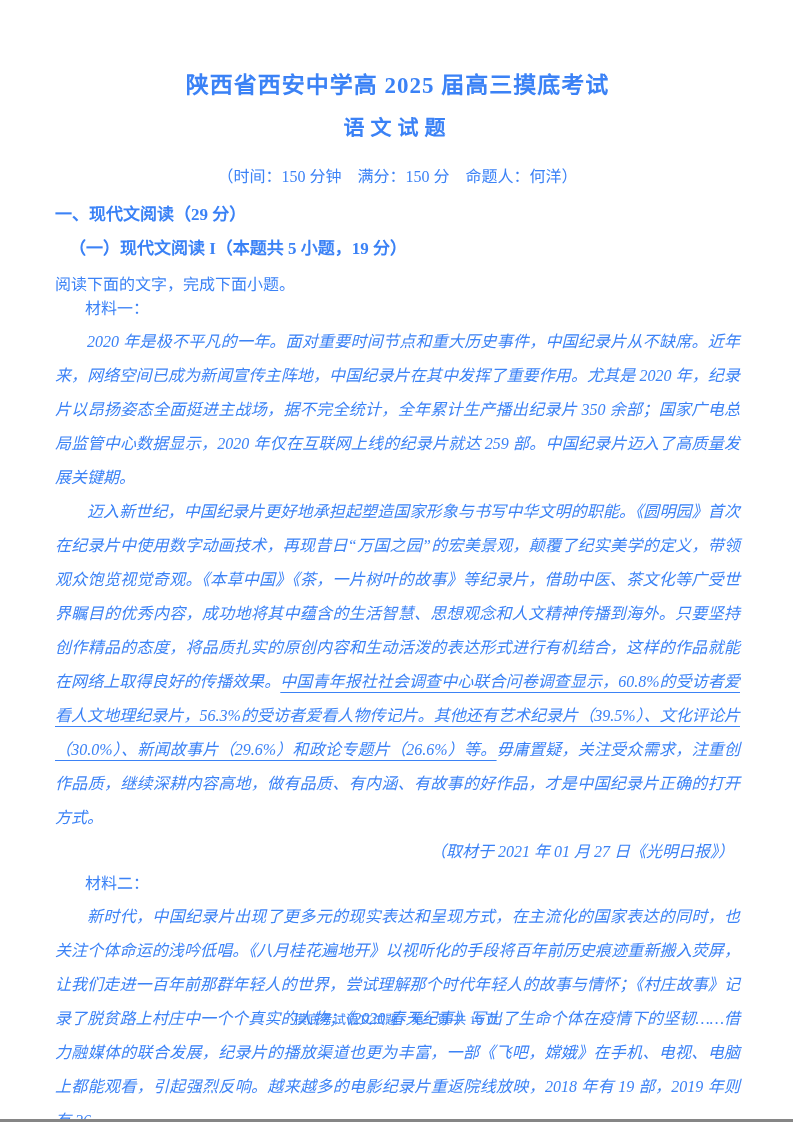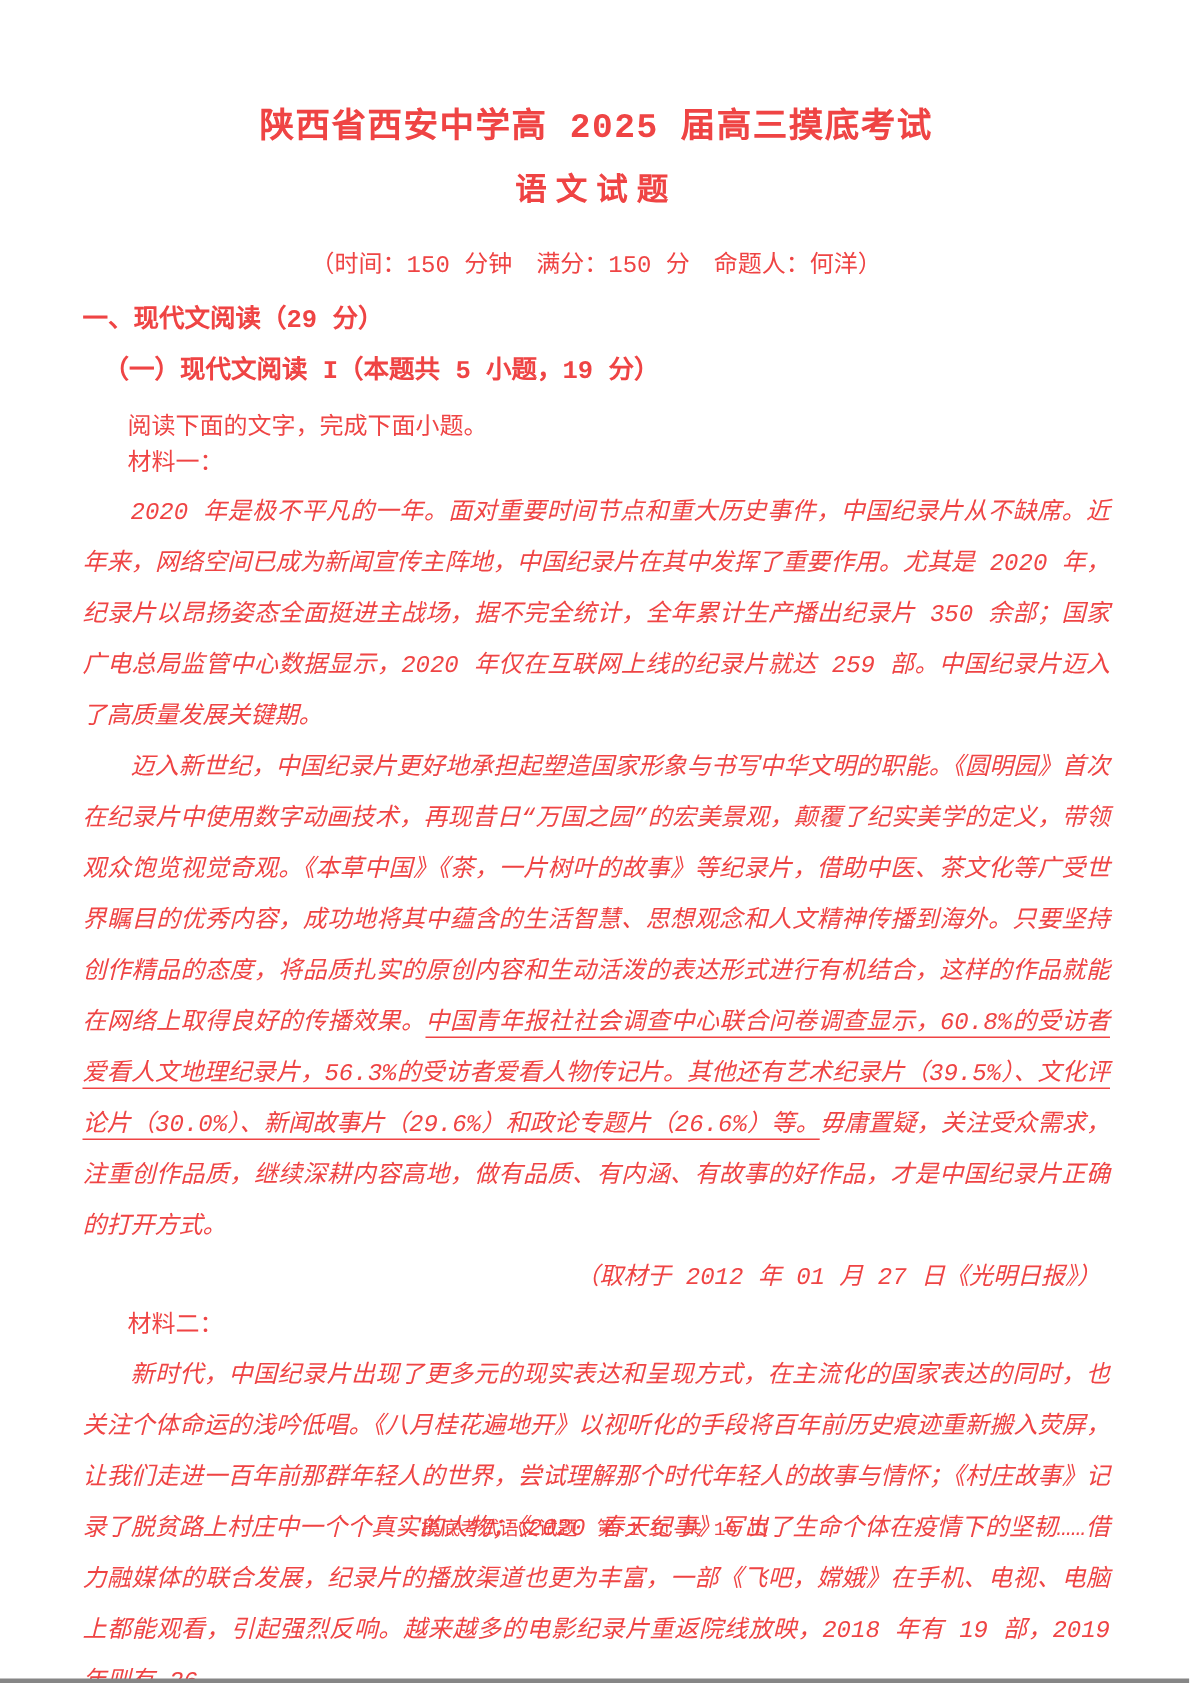--- a/index.html
+++ b/index.html
@@ -3,22 +3,22 @@
 <meta charset="utf-8">
 <style>
   * { box-sizing: border-box; }
   html, body {
     margin: 0; padding: 0; background: #ffffff;
   }
   .page {
     position: relative;
     width: 793px; height: 1122px;
     background: #ffffff;
-    color: #ef4444;
-    font-family: Liberation Mono, monospace;
+    color: #3b82f6;
+    font-family: Liberation Serif, serif;
     overflow: hidden;
   }
   .content {
     padding: 72px 53px 0 55px;
   }
   .exam-title {
     text-align: center;
     font-size: 23px;
     font-weight: 700;
     letter-spacing: 1px;
@@ -48,21 +48,20 @@
     font-size: 17px;
     font-weight: 700;
     line-height: 23px;
     margin-top: 11px;
     margin-left: 14px;
   }
   .instruction {
     font-size: 16px;
     line-height: 24px;
     margin-top: 13px;
-    margin-left: 30px;
   }
   .material-label {
     font-size: 16px;
     line-height: 24px;
     margin-left: 30px;
   }
   .material2-label {
     margin-top: 3px;
   }
   .body-para {
@@ -121,21 +120,21 @@
     <div class="subsec-heading">（一）现代文阅读 I（本题共 5 小题，19 分）</div>
 
     <div class="instruction">阅读下面的文字，完成下面小题。</div>
 
     <div class="material-label">材料一：</div>
 
     <p class="body-para"><span>2020 年是极不平凡的一年。面对重要时间节点和重大历史事件，中国纪录片从不缺席。近年来，网络空间已成为新闻宣传主阵地，中国纪录片在其中发挥了重要作用。尤其是 2020 年，纪录片以昂扬姿态全面挺进主战场，据不完全统计，全年累计生产播出纪录片 350 余部；国家广电总局监管中心数据显示，2020 年仅在互联网上线的纪录片就达 259 部。中国纪录片迈入了高质量发展关键期。</span></p>
 
     <p class="body-para"><span>迈入新世纪，中国纪录片更好地承担起塑造国家形象与书写中华文明的职能。《圆明园》首次在纪录片中使用数字动画技术，再现昔日“万国之园”的宏美景观，颠覆了纪实美学的定义，带领观众饱览视觉奇观。《本草中国》《茶，一片树叶的故事》等纪录片，借助中医、茶文化等广受世界瞩目的优秀内容，成功地将其中蕴含的生活智慧、思想观念和人文精神传播到海外。只要坚持创作精品的态度，将品质扎实的原创内容和生动活泼的表达形式进行有机结合，这样的作品就能在网络上取得良好的传播效果。</span><u>中国青年报社社会调查中心联合问卷调查显示，60.8%的受访者爱看人文地理纪录片，56.3%的受访者爱看人物传记片。其他还有艺术纪录片（39.5%）、文化评论片（30.0%）、新闻故事片（29.6%）和政论专题片（26.6%）等。</u><span>毋庸置疑，关注受众需求，注重创作品质，继续深耕内容高地，做有品质、有内涵、有故事的好作品，才是中国纪录片正确的打开方式。</span></p>
 
-    <div class="attribution">（取材于 2012 年 01 月 27 日《光明日报》）</div>
+    <div class="attribution">（取材于 2021 年 01 月 27 日《光明日报》）</div>
 
     <div class="material-label material2-label">材料二：</div>
 
     <p class="body-para"><span>新时代，中国纪录片出现了更多元的现实表达和呈现方式，在主流化的国家表达的同时，也关注个体命运的浅吟低唱。《八月桂花遍地开》以视听化的手段将百年前历史痕迹重新搬入荧屏，让我们走进一百年前那群年轻人的世界，尝试理解那个时代年轻人的故事与情怀；《村庄故事》记录了脱贫路上村庄中一个个真实的人物；《2020 春天纪事》写出了生命个体在疫情下的坚韧……借力融媒体的联合发展，纪录片的播放渠道也更为丰富，一部《飞吧，嫦娥》在手机、电视、电脑上都能观看，引起强烈反响。越来越多的电影纪录片重返院线放映，2018 年有 19 部，2019 年则有 26</span></p>
 
   </div>
 
   <div class="page-footer">摸底考试语文试题　第 1 页 共 10 页</div>
 
   <div class="page-bottom-edge"></div>

